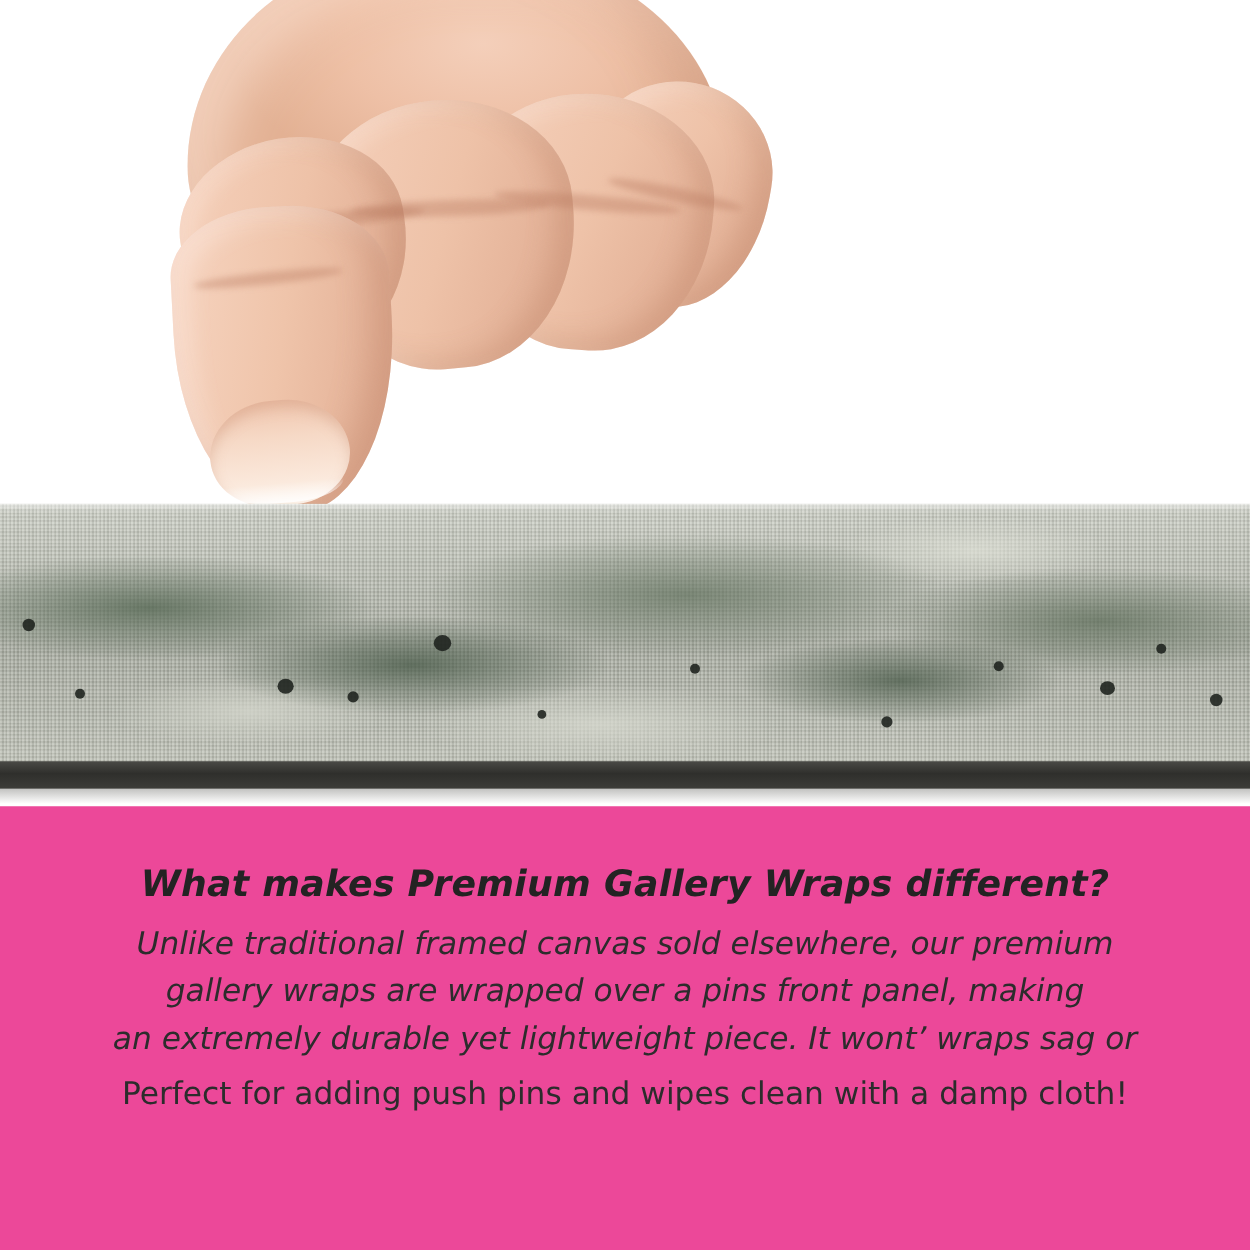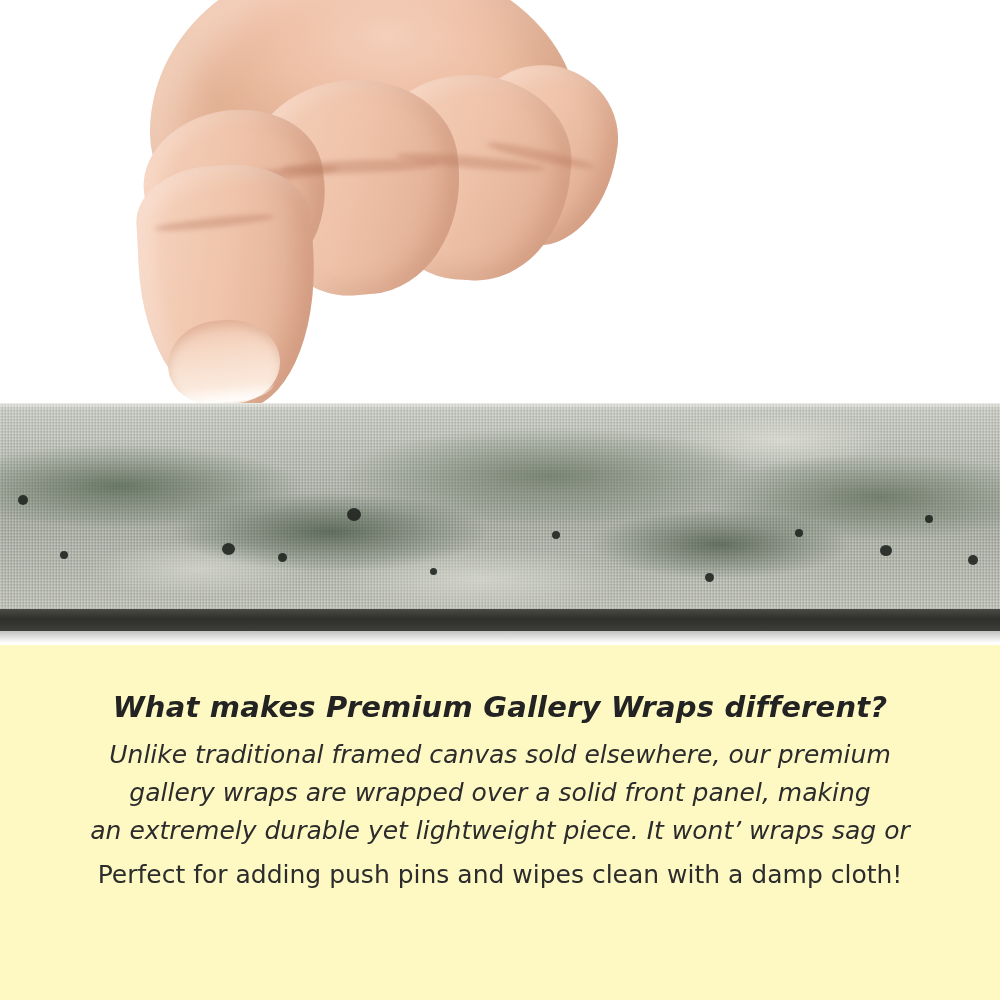--- a/index.html
+++ b/index.html
@@ -11,21 +11,21 @@
     width: 1000px;
     height: 1000px;
     font-family: "DejaVu Sans", sans-serif;
     overflow: hidden;
   }
 
   .product-card {
     position: relative;
     width: 1000px;
     height: 1000px;
-    background: #fef9c3;
+    background: #ec4899;
     overflow: hidden;
   }
 
   
   .photo {
     position: absolute;
     left: 0;
     top: 0;
     width: 1000px;
     height: 645px;
@@ -266,19 +266,19 @@
       </div>
       <div class="canvas-side"></div>
       <div class="canvas-shadow"></div>
     </div>
   </div>
 
   <div class="caption">
     <p class="caption-heading">What makes Premium Gallery Wraps different?</p>
     <p class="caption-body">
       <span class="line">Unlike traditional framed canvas sold elsewhere, our premium</span>
-      <span class="line">gallery wraps are wrapped over a solid front panel, making</span>
+      <span class="line">gallery wraps are wrapped over a pins front panel, making</span>
       <span class="line">an extremely durable yet lightweight piece. It wont’ wraps sag or</span>
     </p>
     <p class="caption-final">Perfect for adding push pins and wipes clean with a damp cloth!</p>
   </div>
 
 </div>
 
 </body></html>

